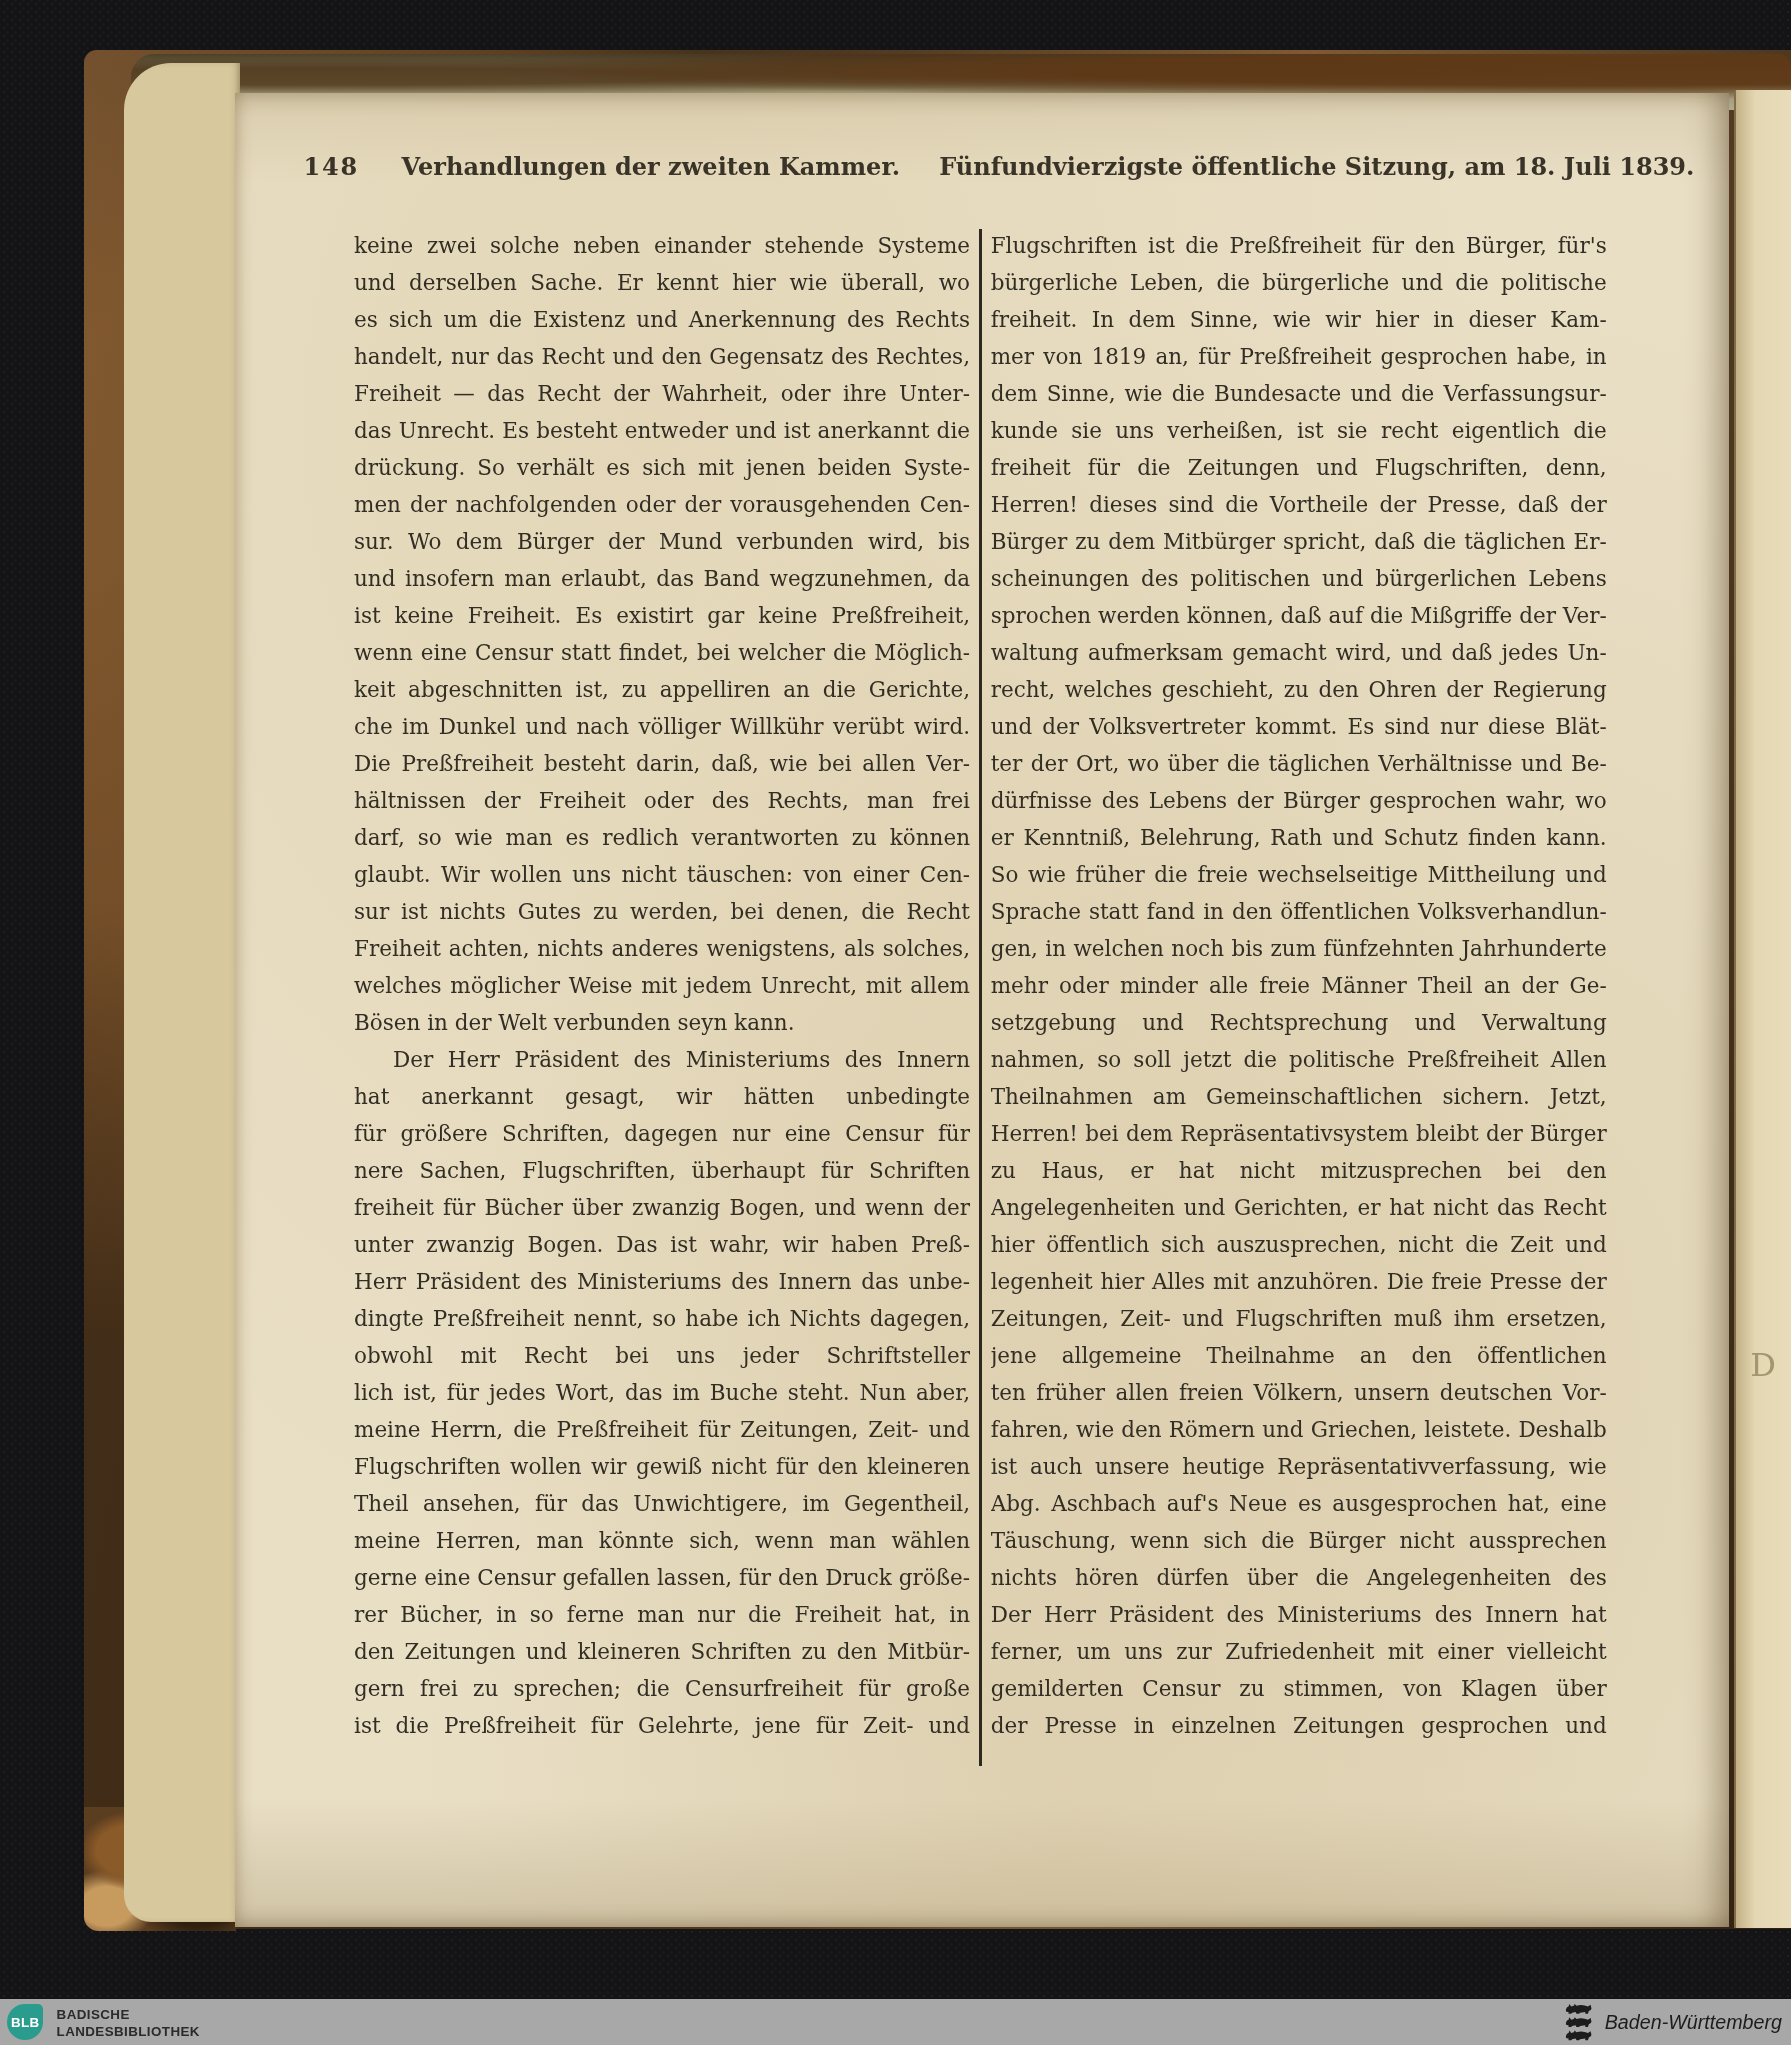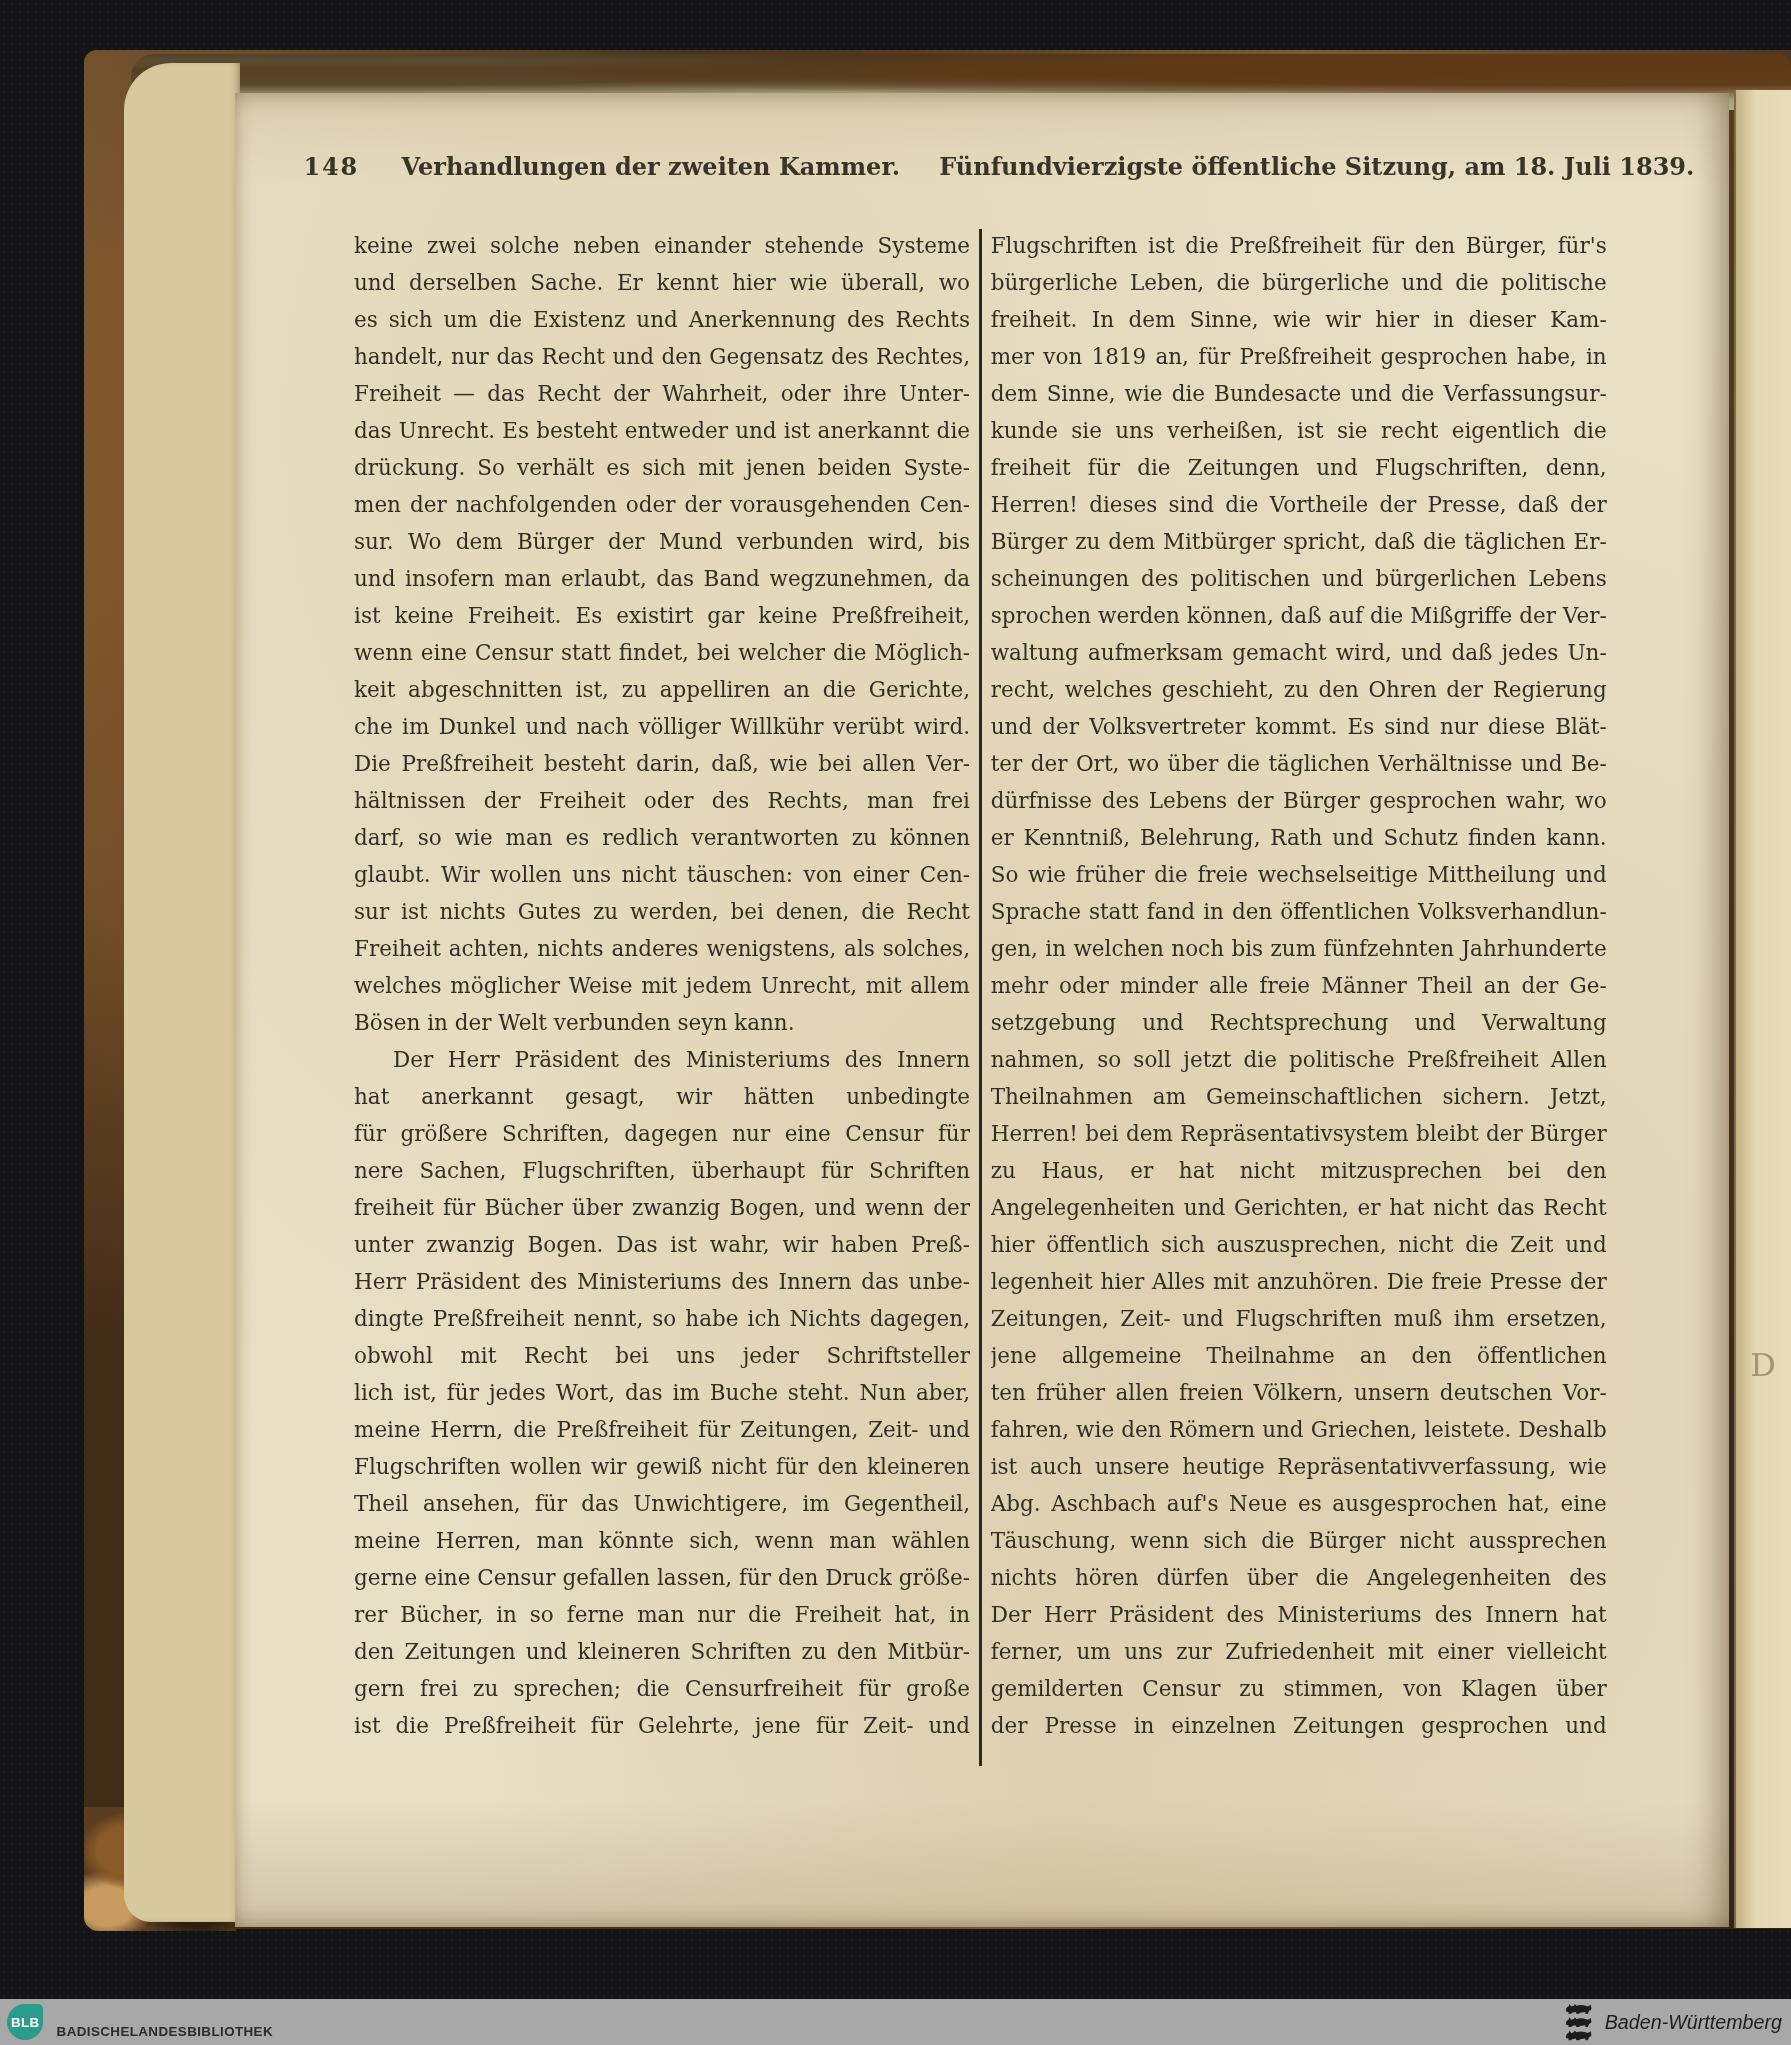--- a/index.html
+++ b/index.html
@@ -99,21 +99,21 @@
     font-family:"Liberation Sans", sans-serif;
   }
   .footer-left{position:absolute;left:7.2px;top:5.4px;display:flex;align-items:flex-end;}
   .blb-logo{
     width:36px;height:36px;background:#2a9c8e;
     border-radius:50% 14% 50% 50%;
     display:flex;align-items:center;justify-content:center;
     color:#ffffff;font-weight:bold;font-size:13.4px;letter-spacing:0.3px;
   }
   .blb-text{
-    margin-left:13.4px;display:flex;flex-direction:row;justify-content:center;
+    margin-left:13.4px;display:flex;flex-direction:column;justify-content:center;
     font-weight:bold;font-size:13.4px;line-height:1.25;color:#2b2b2b;letter-spacing:0.4px;
   }
   .footer-right{
     position:absolute;right:9px;top:0;height:47px;
     display:flex;align-items:center;gap:9.9px;font-style:italic;
   }
   .bw-lions{width:30px;height:39px;display:block;}
   .bw-label{font-size:19.7px;color:#1d1d1d;}
 </style>
 </head>

